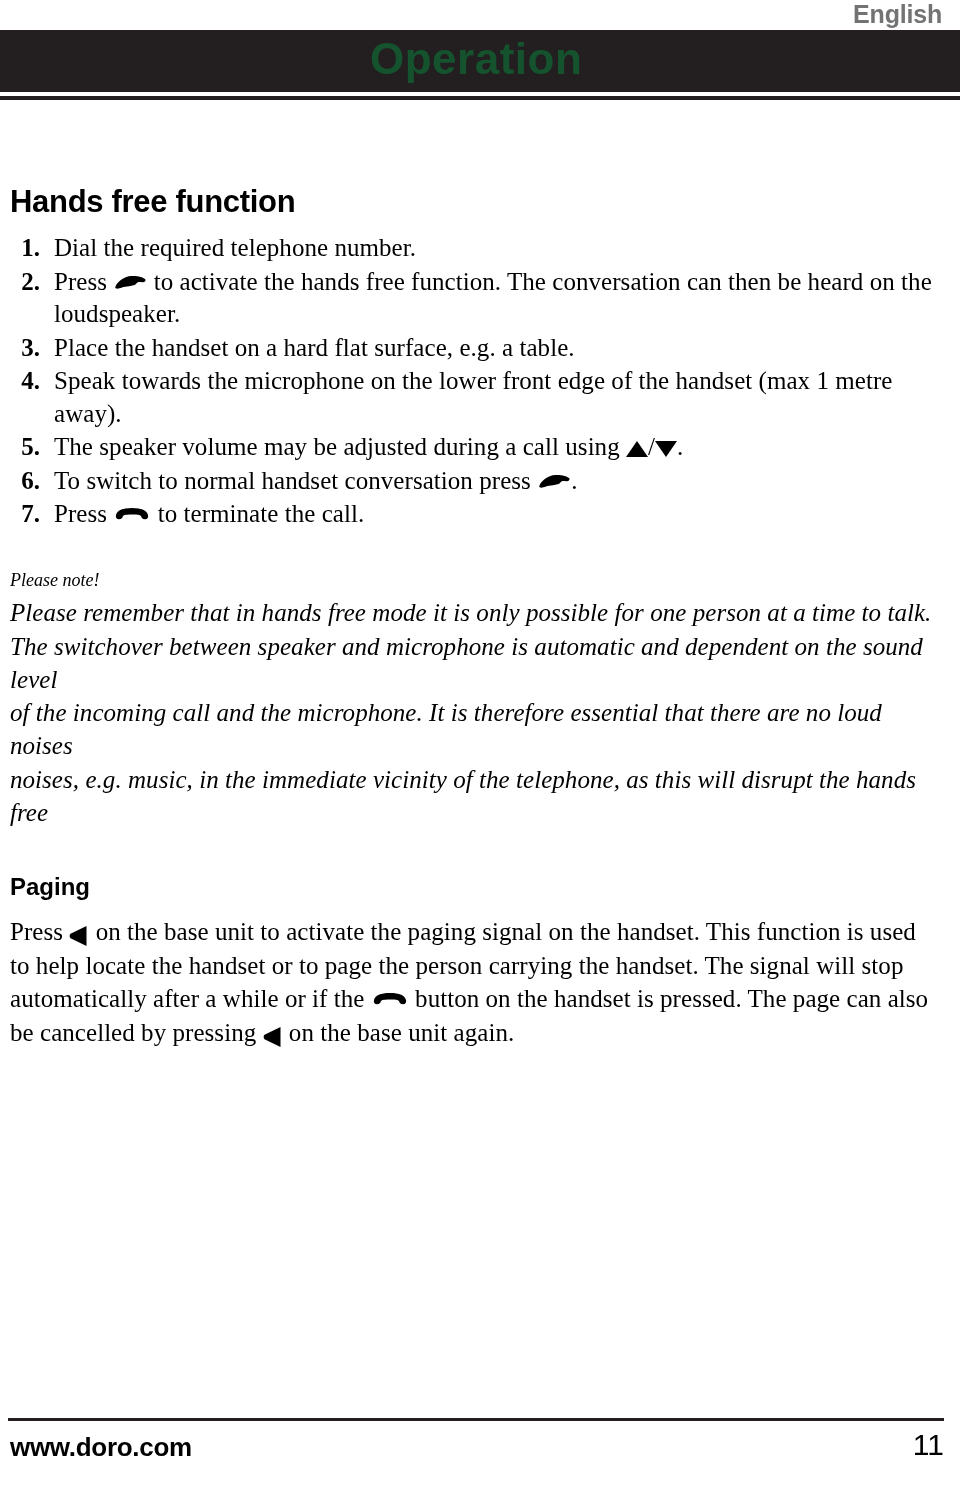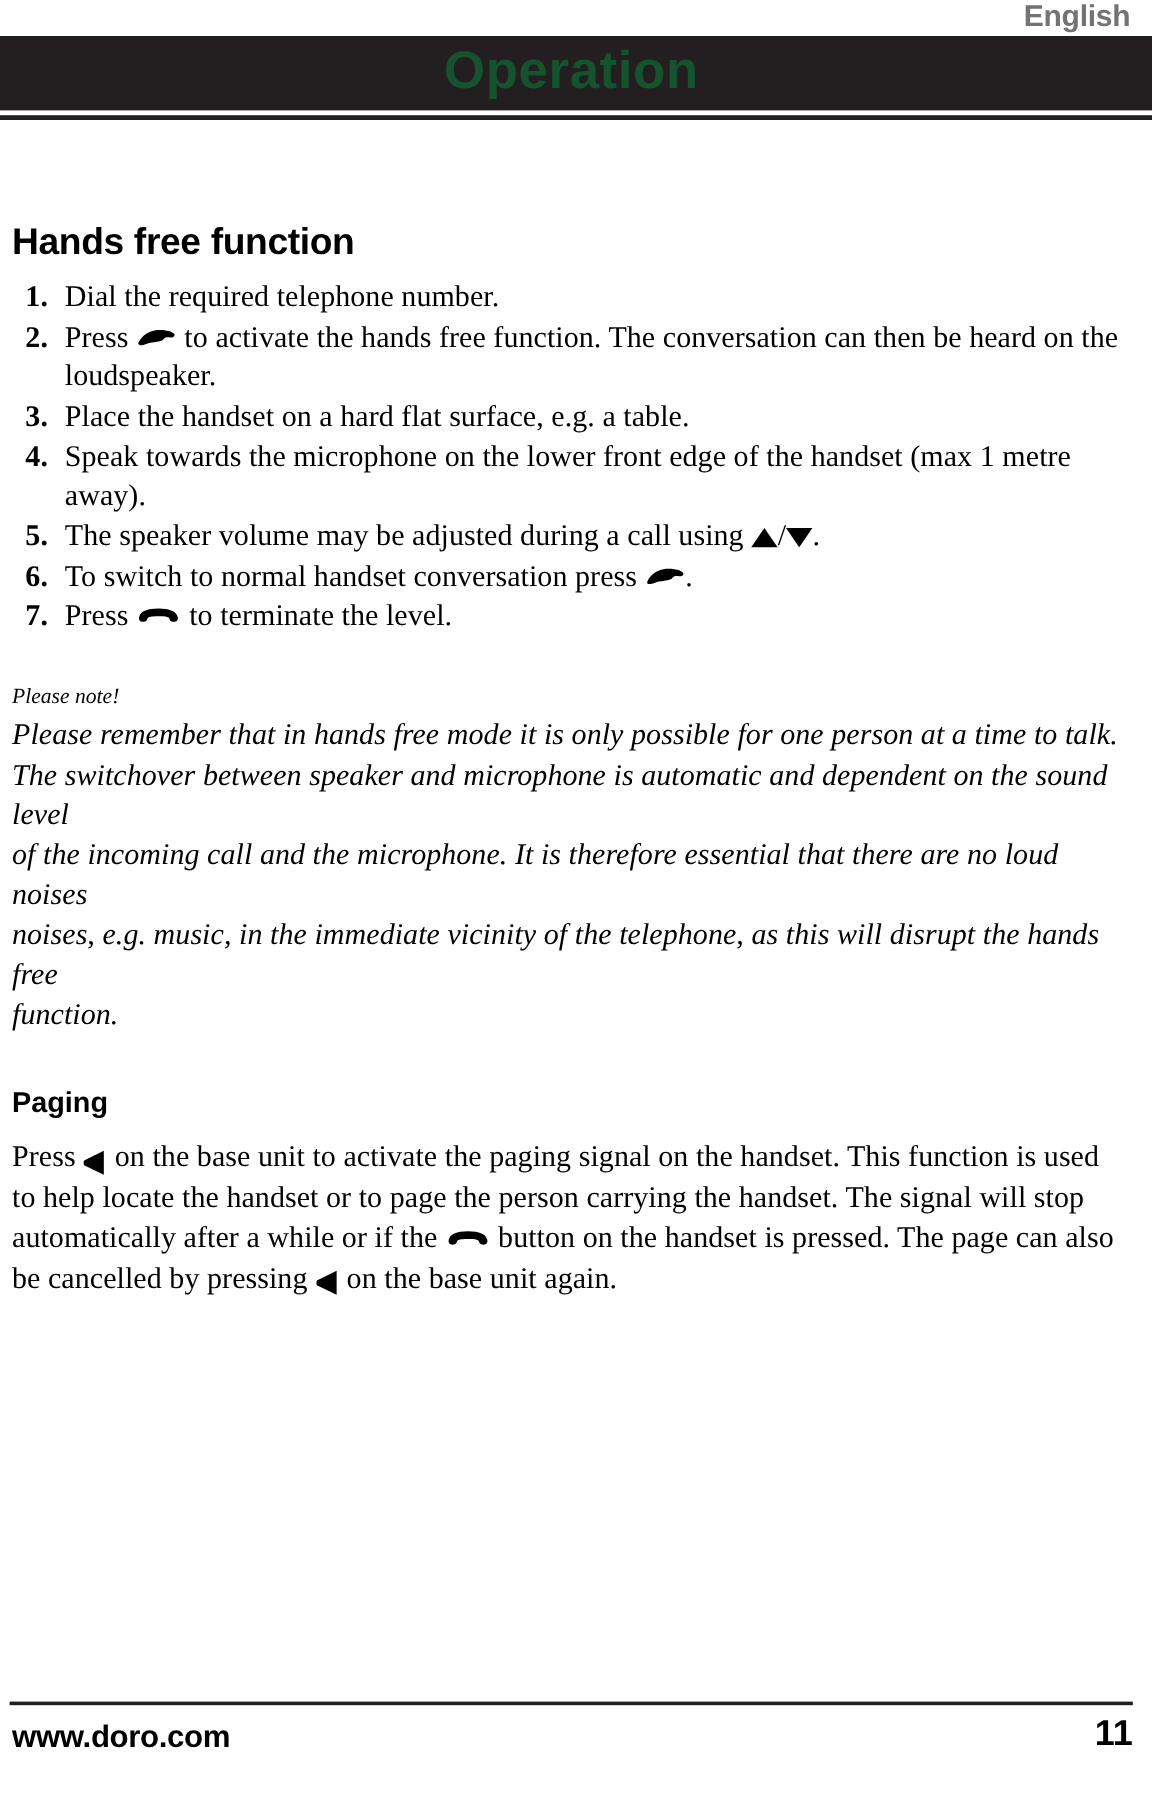--- a/index.html
+++ b/index.html
@@ -194,21 +194,21 @@
     font-size: 26px;
     font-weight: 700;
     letter-spacing: -0.3px;
   }
   .footer-right {
     position: absolute;
     right: 16px;
     top: 1428px;
     font-family: "Liberation Sans", sans-serif;
     font-size: 30px;
-    font-weight: 700;
+    font-weight: 400;
   }
 </style>
 </head>
 <body>
 
 <div class="page-header">
   <div class="lang-label">English</div>
   <div class="title-bar"></div>
   <div class="title-bar-text">Operation</div>
   <div class="title-rule"></div>
@@ -252,32 +252,31 @@
       <span class="num">6.</span>
       <span>To switch to normal handset conversation press </span><span class="icon icon-talk"><svg viewBox="0 0 34 16" width="34" height="16">
             <path d="M2.5,12.5 C5,6.5 12,2.5 18,2.0 C24,1.5 30,3.0 32,5.0 C33,6.0 32.5,7.5 31,8.0 C29,8.6 26.5,7.6 25,8.2 C23.5,8.8 23.2,10.2 22,10.8 C19,12.2 13,12.2 9,13.6 C6.5,14.5 4.5,15.0 3.3,14.6 C2.2,14.2 2.0,13.4 2.5,12.5 Z" fill="#000"></path>
           </svg></span><span>.</span>
     </li>
 
     <li>
       <span class="num">7.</span>
       <span>Press </span><span class="icon icon-endcall"><svg viewBox="0 0 38 16" width="38" height="16">
             <path d="M3.0,9.0 C4.0,4.5 9.5,2.0 19.0,2.0 C28.5,2.0 34.0,4.5 35.0,9.0 C35.6,11.6 34.5,13.2 32.0,13.2 C29.2,13.2 28.6,12.0 28.2,10.6 C27.8,9.2 26.2,8.5 19.0,8.5 C11.8,8.5 10.2,9.2 9.8,10.6 C9.4,12.0 8.8,13.2 6.0,13.2 C3.5,13.2 2.4,11.6 3.0,9.0 Z" fill="#000"></path>
-          </svg></span><span> to terminate the level.</span>
+          </svg></span><span> to terminate the call.</span>
     </li>
 
   </ol>
 
   <div class="note-block">
     <div class="note-title">Please note!</div>
     <p>Please remember that in hands free mode it is only possible for one person at a time to talk.</p>
     <p>The switchover between speaker and microphone is automatic and dependent on the sound level</p>
     <p>of the incoming call and the microphone. It is therefore essential that there are no loud noises</p>
     <p>noises, e.g. music, in the immediate vicinity of the telephone, as this will disrupt the hands free</p>
-    <p>function.</p>
   </div>
 
   <div class="paging-section">
     <h2>Paging</h2>
     <p><span>Press </span><span class="icon icon-paging"><svg viewBox="0 0 20 22" width="20" height="22">
             <path d="M17.5,1.0 L17.5,21.0 L1.5,13.2 C0.4,12.6 0.4,9.4 1.5,8.8 Z" fill="#000"></path>
           </svg></span><span> on the base unit to activate the paging signal on the handset. This function is used to help locate the handset or to page the person carrying the handset. The signal will stop automatically after a while or if the </span><span class="icon icon-endcall"><svg viewBox="0 0 38 16" width="38" height="16">
             <path d="M3.0,9.0 C4.0,4.5 9.5,2.0 19.0,2.0 C28.5,2.0 34.0,4.5 35.0,9.0 C35.6,11.6 34.5,13.2 32.0,13.2 C29.2,13.2 28.6,12.0 28.2,10.6 C27.8,9.2 26.2,8.5 19.0,8.5 C11.8,8.5 10.2,9.2 9.8,10.6 C9.4,12.0 8.8,13.2 6.0,13.2 C3.5,13.2 2.4,11.6 3.0,9.0 Z" fill="#000"></path>
           </svg></span><span> button on the handset is pressed. The page can also be cancelled by pressing </span><span class="icon icon-paging"><svg viewBox="0 0 20 22" width="20" height="22">
             <path d="M17.5,1.0 L17.5,21.0 L1.5,13.2 C0.4,12.6 0.4,9.4 1.5,8.8 Z" fill="#000"></path>

